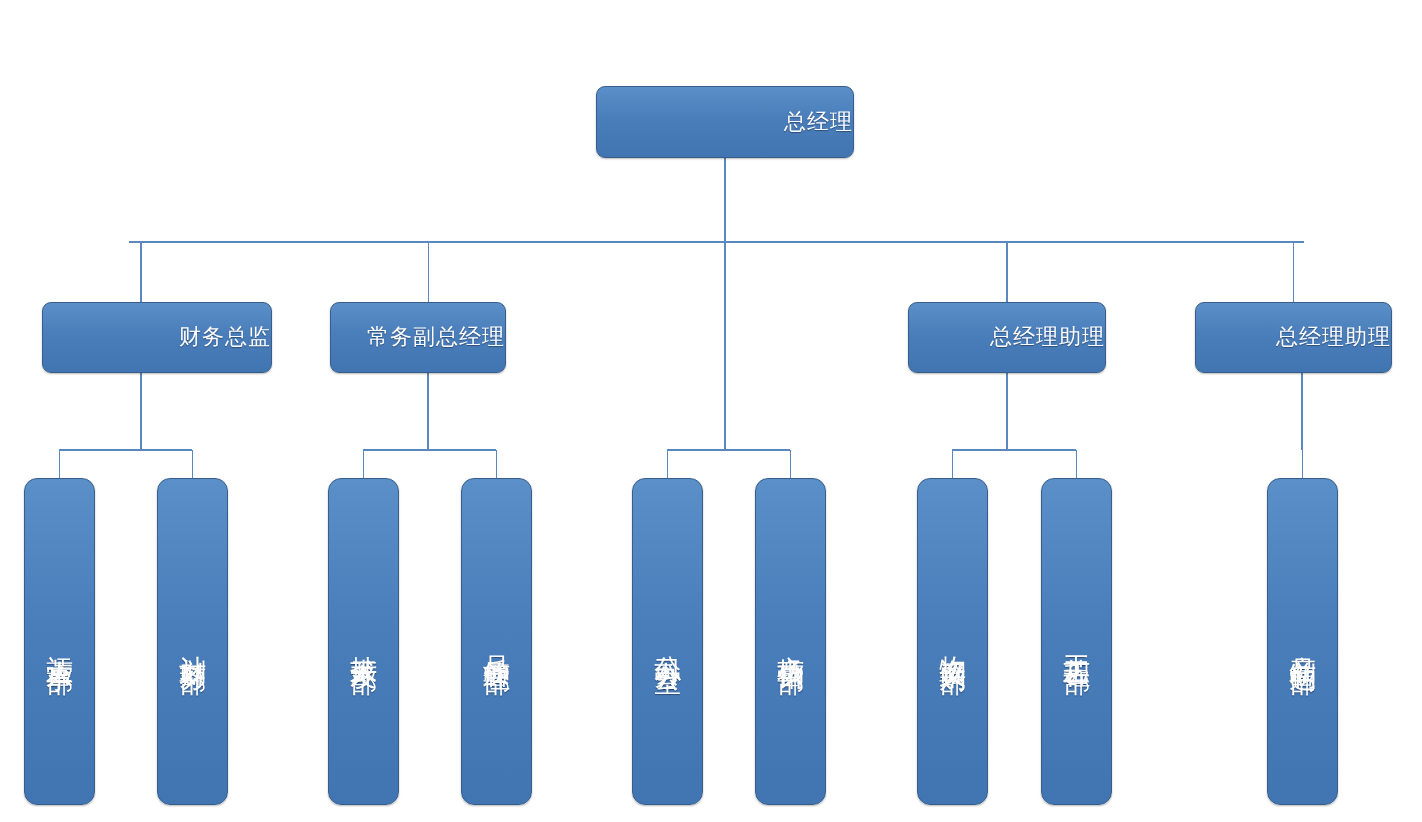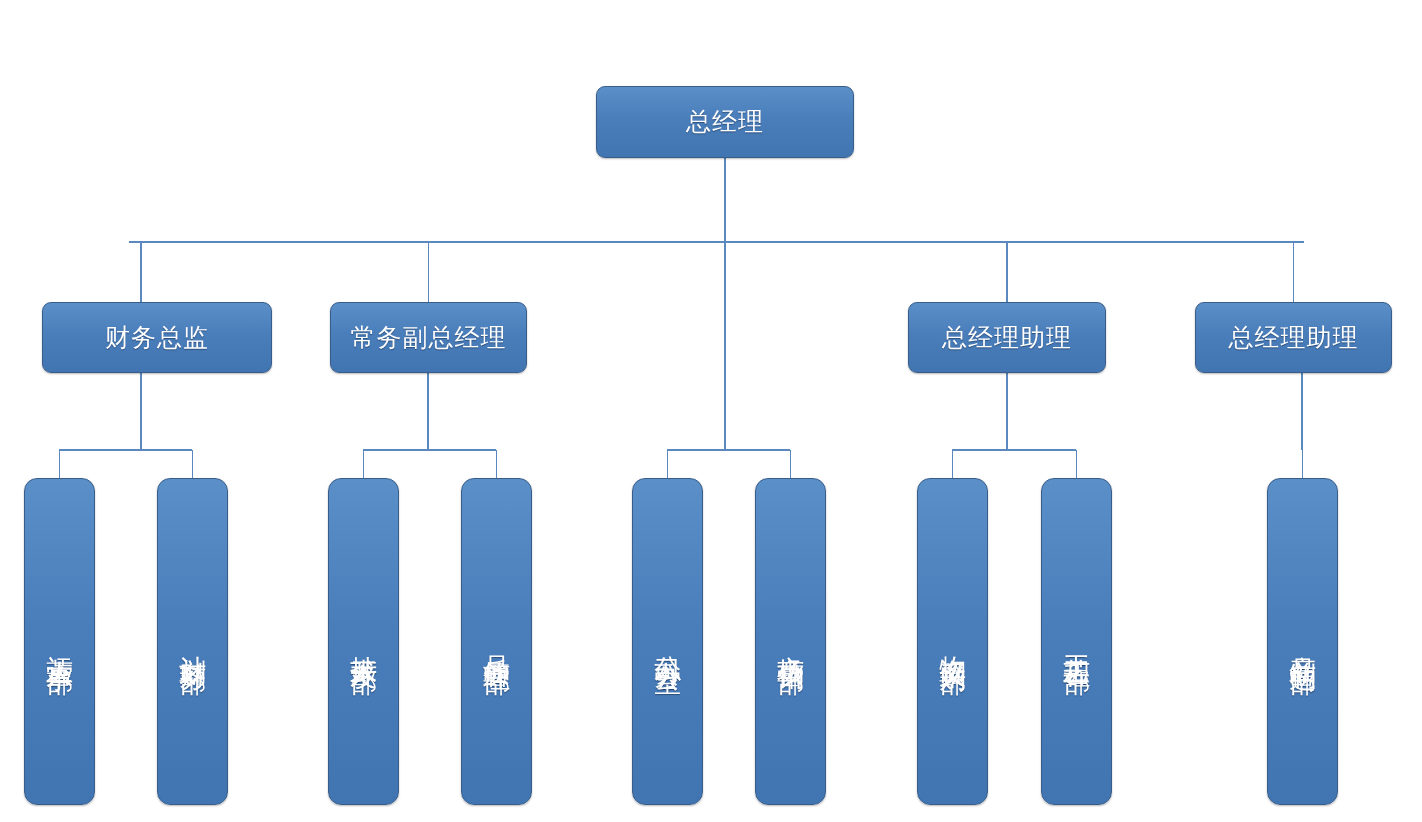--- a/index.html
+++ b/index.html
@@ -33,23 +33,24 @@
     border: 1px solid #385D8A;
     border-radius: 9px;
     box-shadow: 0 1px 2px rgba(0,0,0,0.28);
     display: flex;
     align-items: center;
     justify-content: center;
     color: #FFFFFF;
     text-shadow: 0 1px 1px rgba(20,40,70,0.55);
   }
   .node.horizontal {
-    font-size: 25px;
+    font-size: 22px;
     letter-spacing: 1px;
     line-height: 1.1;
+    justify-content: flex-end;
   }
   .node.vertical {
     border-radius: 13px;
     align-items: flex-start;
     padding-top: 0;
   }
   .node.vertical .label-vertical {
     writing-mode: vertical-rl;
     text-orientation: upright;
     font-size: 27px;
@@ -98,21 +99,21 @@
       </g>
   </svg>
 
   <div id="nodes-layer">
       <div class="node horizontal" style="left: 596px; top: 86px; width: 258px; height: 72px;">
         <span class="label-horizontal">总经理</span>
       </div>
       <div class="node horizontal" style="left: 42px; top: 302px; width: 230px; height: 71px;">
         <span class="label-horizontal">财务总监</span>
       </div>
-      <div class="node horizontal" style="left: 330px; top: 302px; width: 197px; height: 71px;">
+      <div class="node horizontal" style="left: 330px; top: 302px; width: 176px; height: 71px;">
         <span class="label-horizontal">常务副总经理</span>
       </div>
       <div class="node horizontal" style="left: 908px; top: 302px; width: 198px; height: 71px;">
         <span class="label-horizontal">总经理助理</span>
       </div>
       <div class="node horizontal" style="left: 1195px; top: 302px; width: 197px; height: 71px;">
         <span class="label-horizontal">总经理助理</span>
       </div>
       <div class="node vertical" style="left: 24px; top: 478px; width: 71px; height: 327px;">
         <div class="vcenter-wrap">

